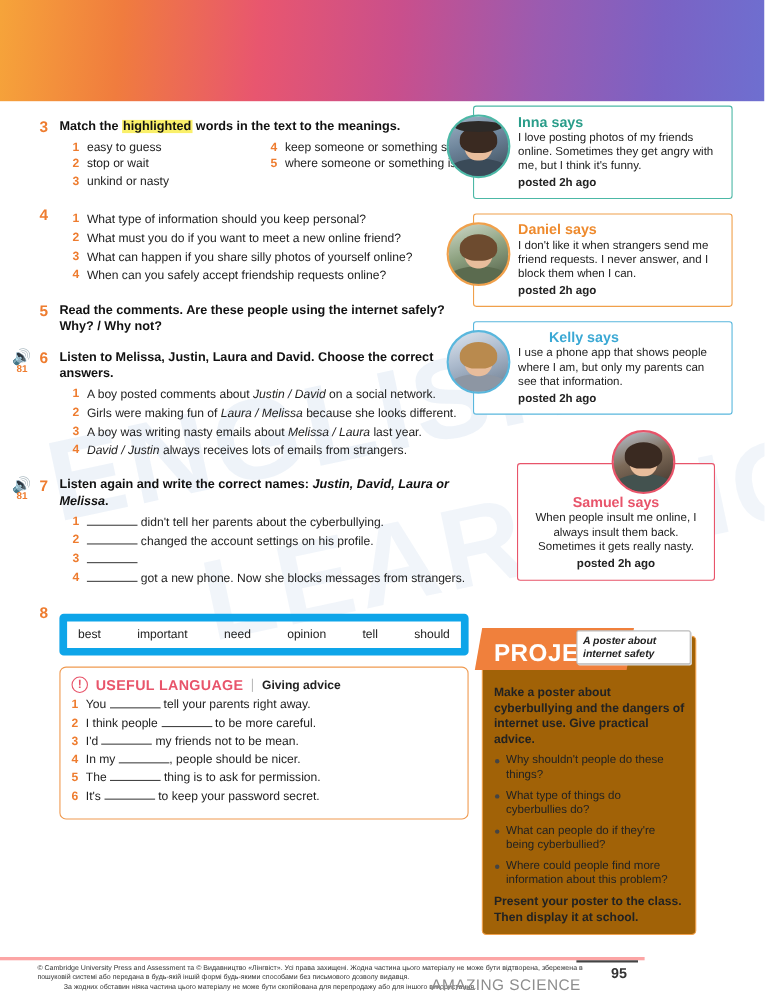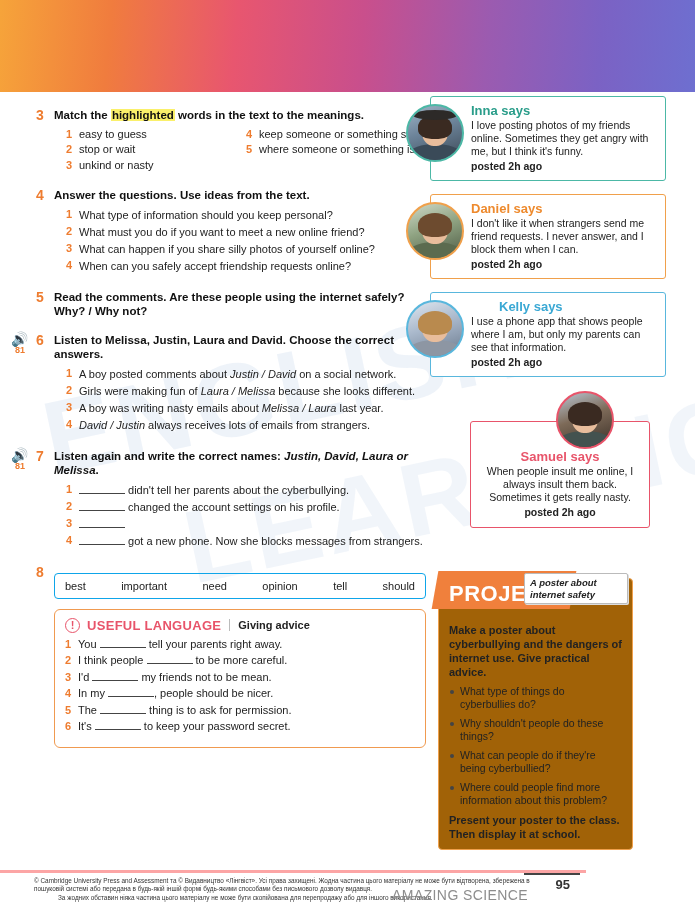--- a/index.html
+++ b/index.html
@@ -68,21 +68,21 @@
   .audio {
     position:absolute; left:10px; width:24px; text-align:center;
     color:#ee7c2f; font-size:9px; font-weight:bold; line-height:9px;
   }
   .audio .sp { font-size:14px; display:block; line-height:13px; }
   .ex.hasaudio { position:relative; }
   em { font-style:italic; }
   
   .wordbox {
     margin-top:8px; margin-left:0;
-    border:1px solid #0ea5e9; border-radius:4px;
+    border:7px solid #0ea5e9; border-radius:4px;
     padding:6px 10px; display:flex; justify-content:space-between;
     font-size:11px;
   }
   
   .ul-box {
     margin-top:10px; border:1px solid #f09a50; border-radius:6px;
     padding:8px 10px 10px 10px; position:relative;
   }
   .ul-head { display:flex; align-items:center; margin-bottom:5px; }
   .ul-bang {
@@ -256,21 +256,20 @@
               <span class="itxt">where someone or something is</span>
             </div>
           </div>
         </div>
       </div>
     </div>
 
     <div class="ex">
       <div class="exnum">4</div>
       <div class="exbody">
-        <div class="rubric">Answer the questions. Use ideas from the text.</div>
         <div class="numlist">
           <div class="itemrow">
             <span class="inum">1</span>
             <span class="itxt">What type of information should you keep personal?</span>
           </div>
           <div class="itemrow">
             <span class="inum">2</span>
             <span class="itxt">What must you do if you want to meet a new online friend?</span>
           </div>
           <div class="itemrow">
@@ -463,22 +462,22 @@
 
   <div class="project">
     <div class="project-header">
       <div class="project-tag"></div>
       <div class="project-title">PROJECT</div>
       <div class="project-sub">A poster about internet safety</div>
     </div>
     <div class="project-body">
       <div class="project-intro">Make a poster about cyberbullying and the dangers of internet use. Give practical advice.</div>
       <ul class="bullets">
+        <li>Why shouldn't people do these things?</li>
         <li>What type of things do cyberbullies do?</li>
-        <li>Why shouldn't people do these things?</li>
         <li>What can people do if they're being cyberbullied?</li>
         <li>Where could people find more information about this problem?</li>
       </ul>
       <div class="project-foot">Present your poster to the class. Then display it at school.</div>
     </div>
   </div>
 
   <div class="footer">
     <div class="copy">
       <div>© Cambridge University Press and Assessment та © Видавництво «Лінгвіст». Усі права захищені. Жодна частина цього матеріалу не може бути відтворена, збережена в пошуковій системі або передана в будь-якій іншій формі будь-якими способами без письмового дозволу видавця.</div>

